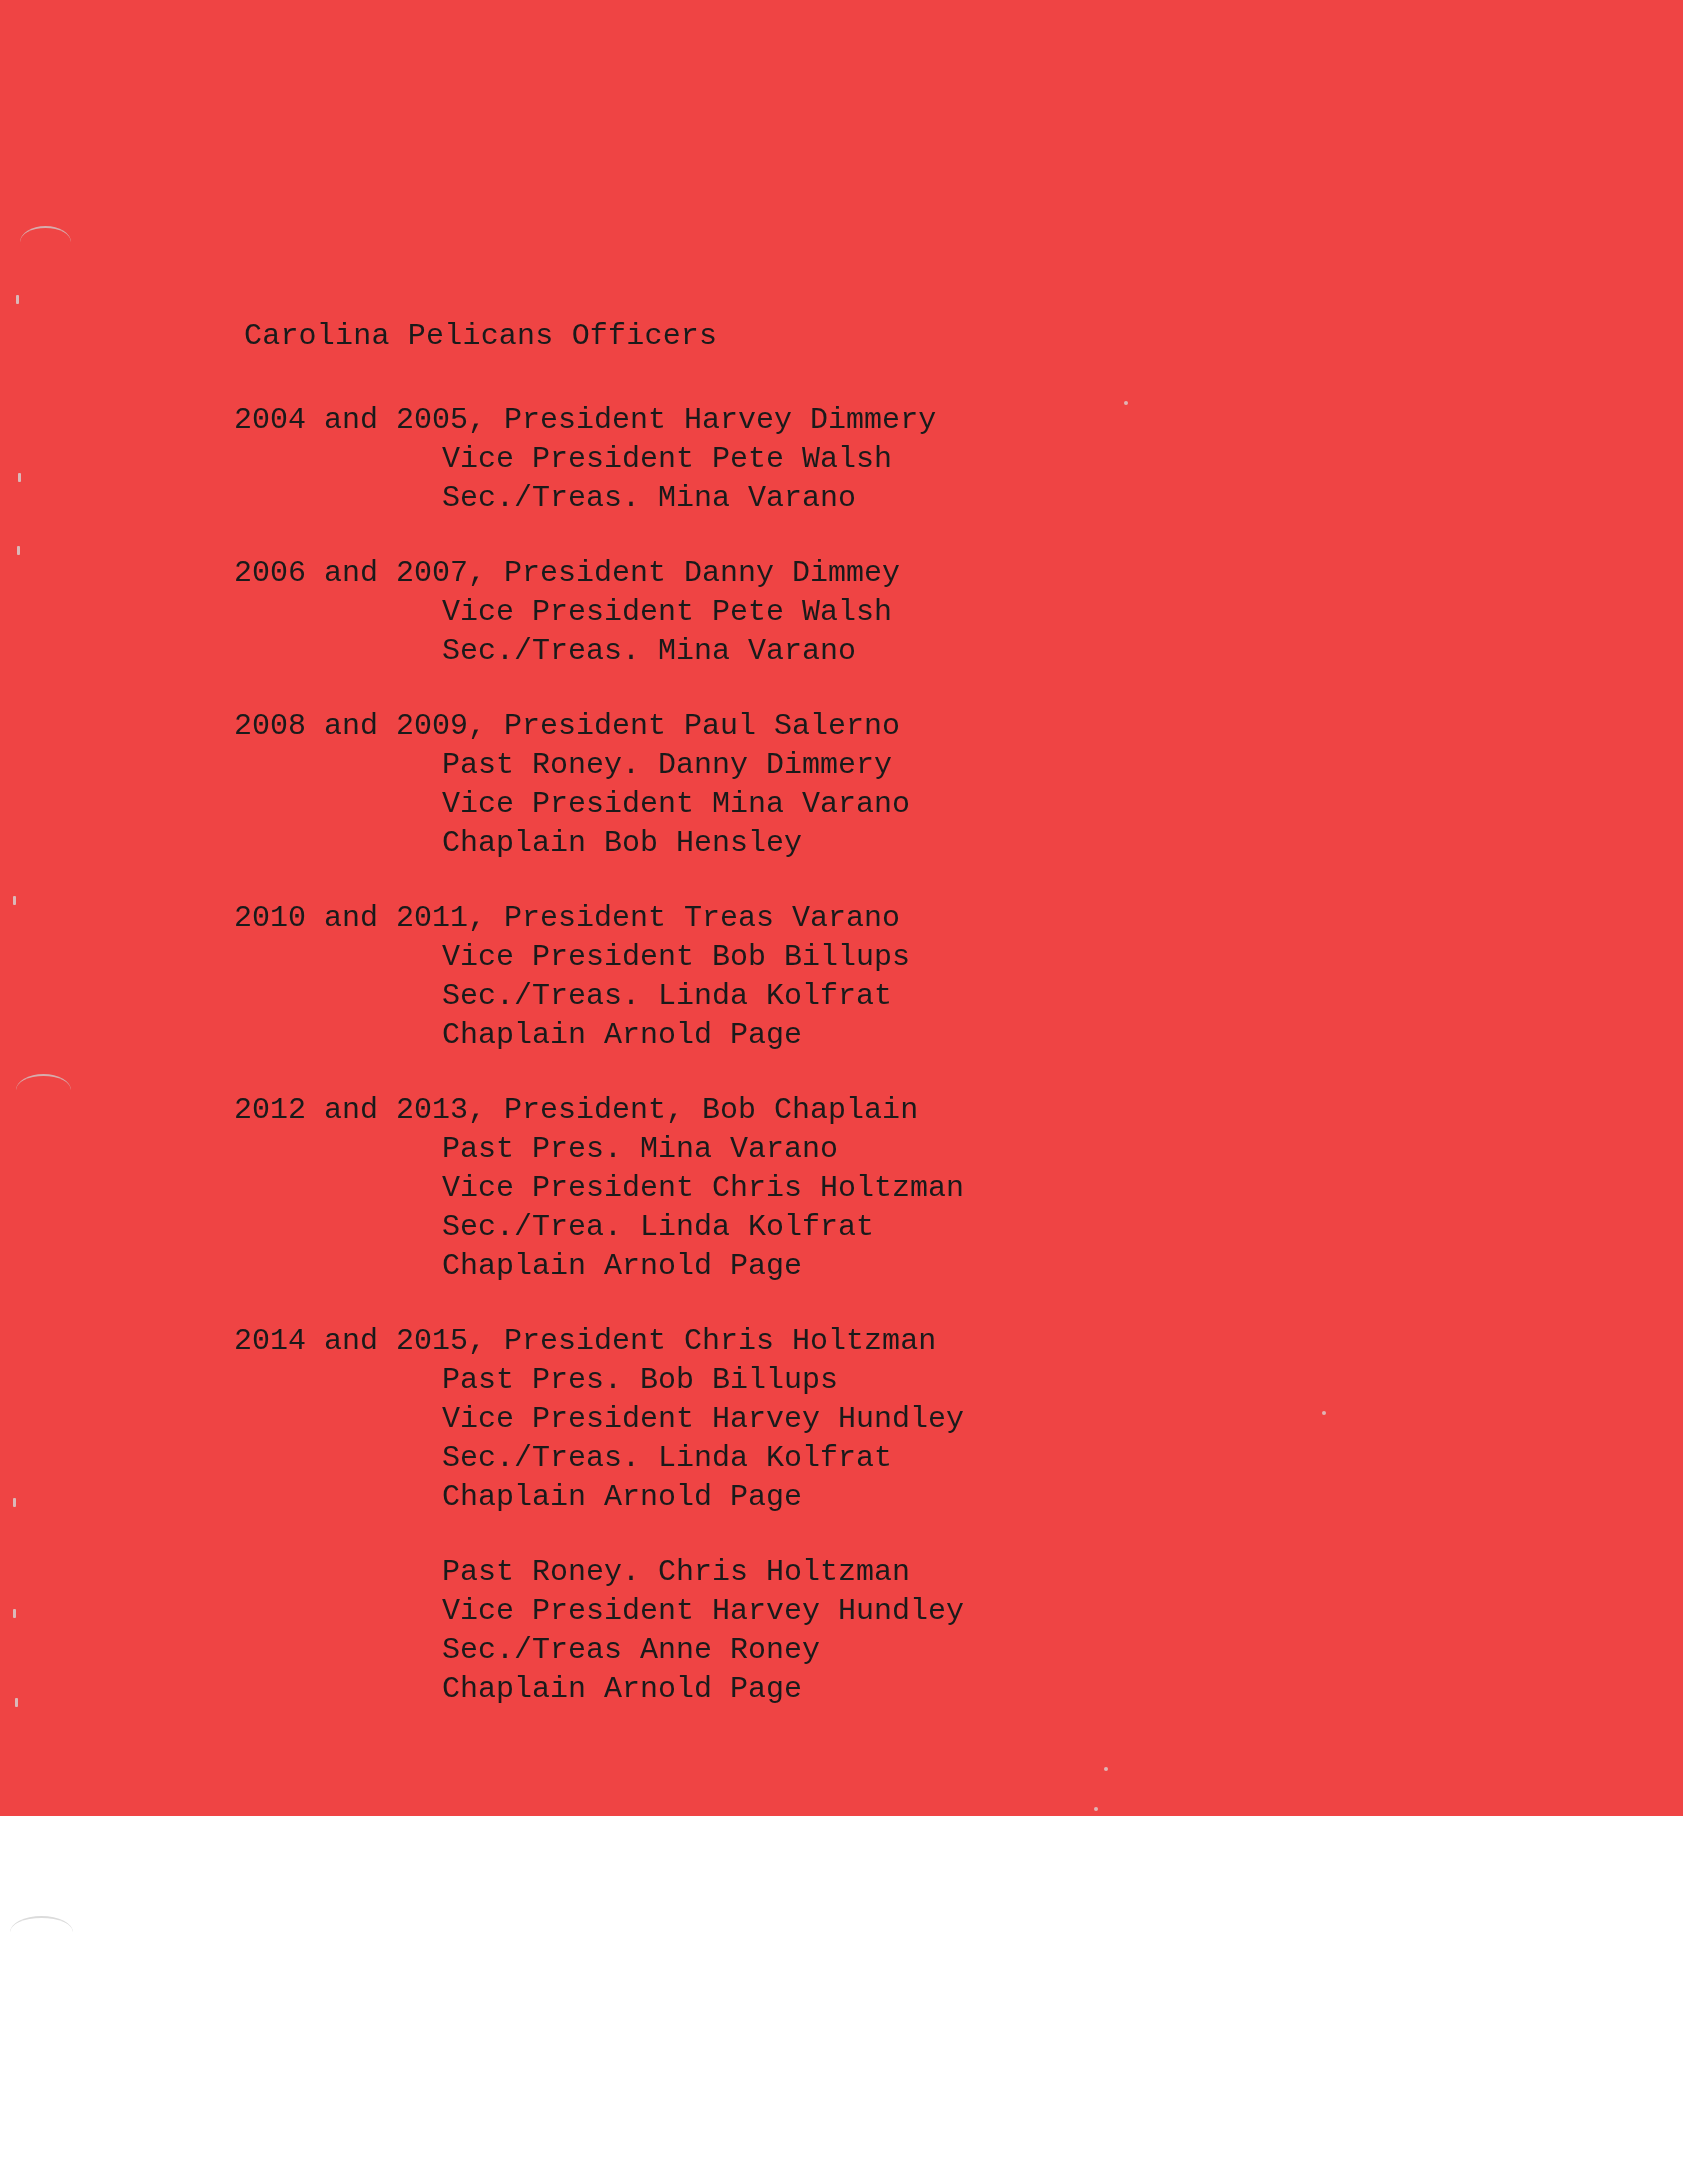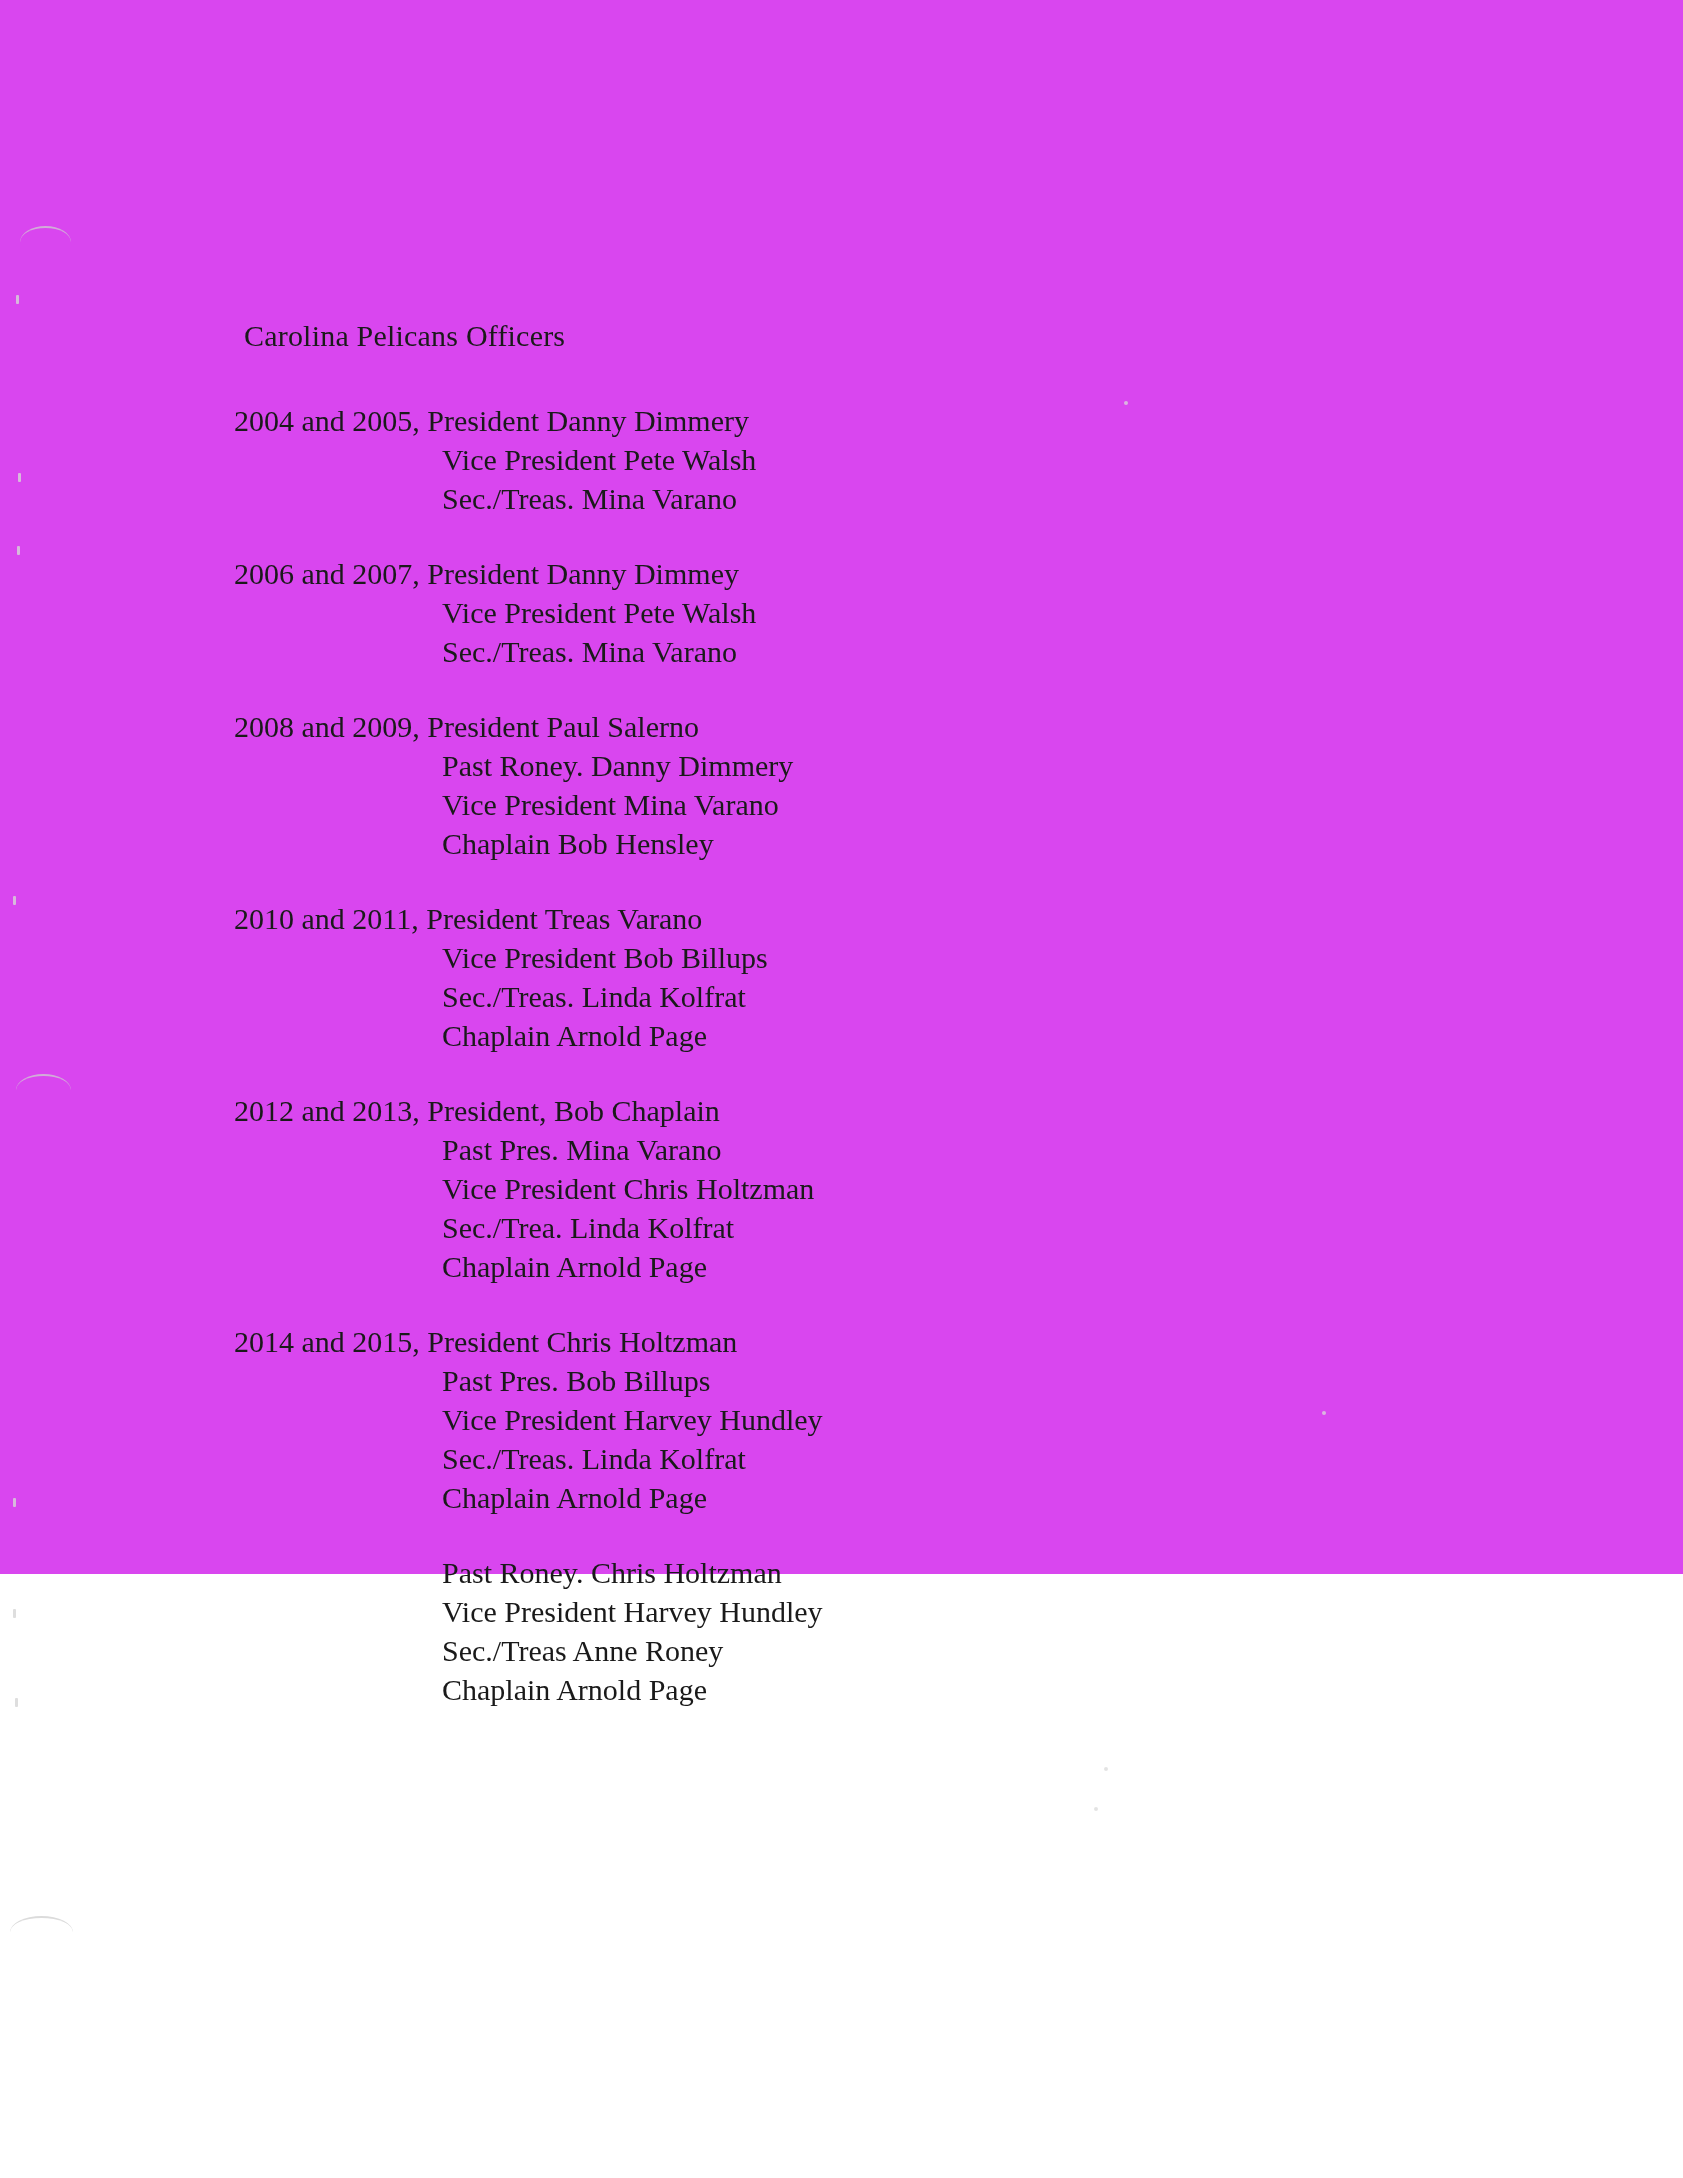--- a/index.html
+++ b/index.html
@@ -15,22 +15,23 @@
     color: #1a1a1a;
     overflow: hidden;
   }
 
   
   .page {
     position: absolute;
     left: 0;
     top: 0;
     width: 1683px;
-    height: 1574px;
-    background: #d946ef;
+    height: 1816px;
+    background: #ef4444;
+    font-family: Liberation Mono, monospace;
   }
 
   
   .scan-mark {
     position: absolute;
     border-top: 2px solid #cfcfcf;
     border-radius: 50% / 100% 100% 0 0;
     height: 14px;
     opacity: 0.75;
   }
@@ -101,21 +102,21 @@
   <div class="speck" style="left:1124px; top:401px;"></div>
   <div class="speck" style="left:1322px; top:1411px;"></div>
   <div class="speck" style="left:1104px; top:1767px;"></div>
   <div class="speck" style="left:1094px; top:1807px;"></div>
 
   <div class="content">
 
     <div class="doc-title">Carolina Pelicans Officers</div>
 
     <div class="term-block">
-      <div class="term-line head"><span>2004 and 2005,</span> <span>President Danny Dimmery</span></div>
+      <div class="term-line head"><span>2004 and 2005,</span> <span>President Harvey Dimmery</span></div>
       <div class="term-line sub">Vice President Pete Walsh</div>
       <div class="term-line sub">Sec./Treas. Mina Varano</div>
     </div>
 
     <div class="term-block">
       <div class="term-line head"><span>2006 and 2007,</span> <span>President Danny Dimmey</span></div>
       <div class="term-line sub">Vice President Pete Walsh</div>
       <div class="term-line sub">Sec./Treas. Mina Varano</div>
     </div>
 

